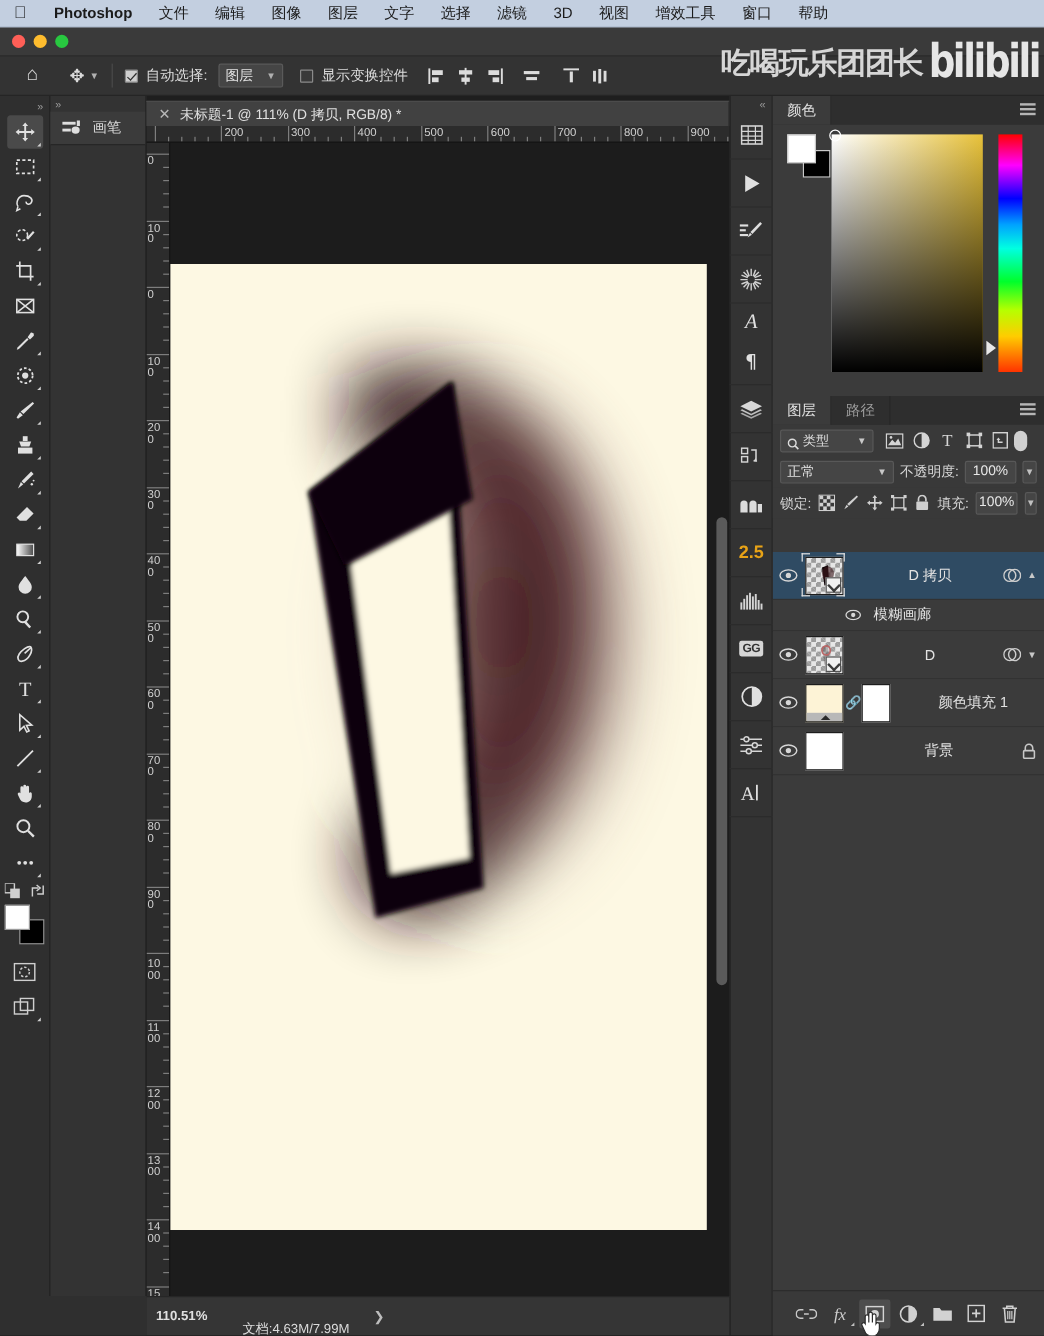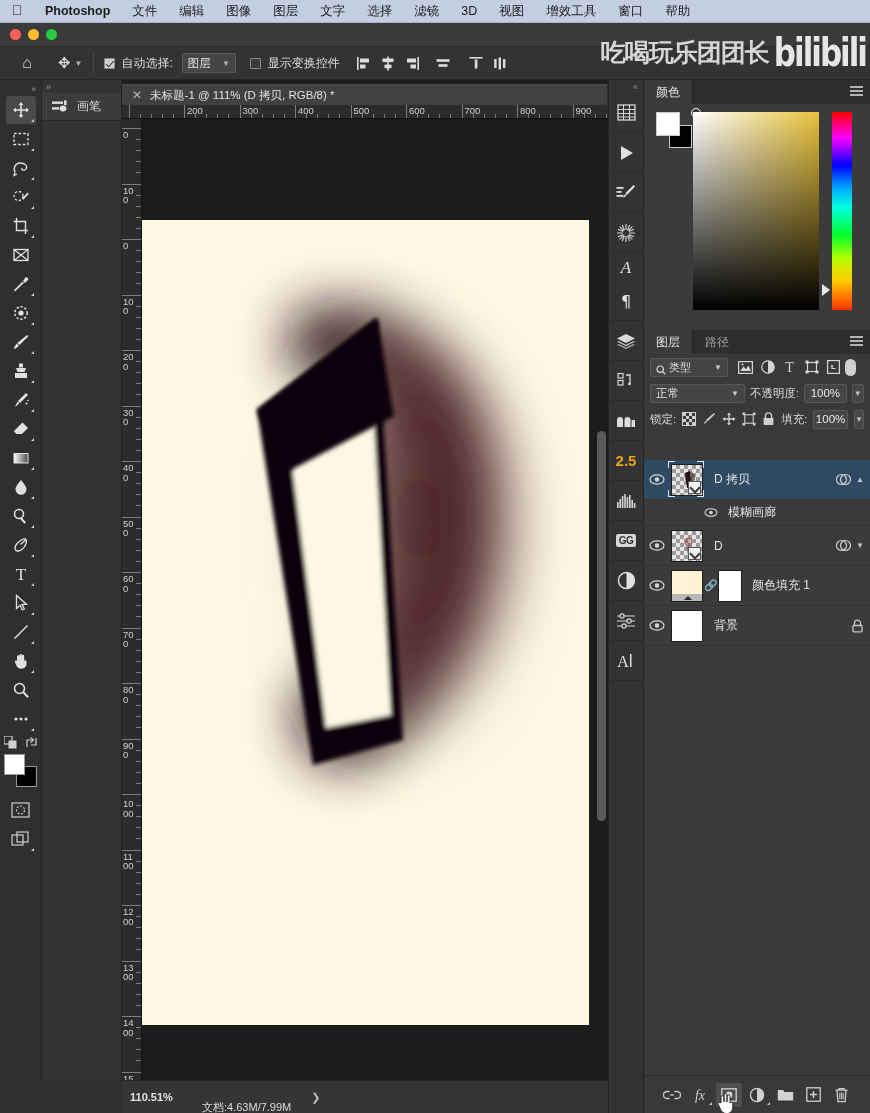--- a/index.html
+++ b/index.html
@@ -284,21 +284,21 @@
     z-index:2;
   }
   .smartframe{
     position:absolute; left:-2px; top:-2px; width:36px; height:36px; pointer-events:none;
   }
   .smartframe i{ position:absolute; width:7px; height:7px; border:1.5px solid #e4e4e4;}
   .smartframe i.a{ left:0; top:0; border-right:none; border-bottom:none;}
   .smartframe i.b{ right:0; top:0; border-left:none; border-bottom:none;}
   .smartframe i.c{ left:0; bottom:0; border-right:none; border-top:none;}
   .smartframe i.d{ right:0; bottom:0; border-left:none; border-top:none;}
-  .lname{ margin-left:10px; font-size:12px; color:#e2e2e2; flex:1; }
+  .lname{ margin-left:10px; font-size:12px; color:#e2e2e2; flex:1;text-align:center; }
   .lfx{ display:flex; align-items:center; gap:5px; padding-right:6px; color:#c8c8c8;}
   .subrow{ height:32px; display:flex; align-items:center; background:#3b3b3b; border-bottom:1px solid #323232;}
   .subrow .eye2{ width:26px; margin-left:30px; display:flex; align-items:center; justify-content:center; color:#d2d2d2;}
   .maskthumb{ width:24px; height:30px; background:#ffffff; border:1px solid #1d1d1d;}
   .subname{ margin-left:12px; font-size:12px; color:#e2e2e2;}
   .subrow2{ height:26px; display:flex; align-items:center; background:#3b3b3b; border-bottom:1px solid #323232;}
   .subrow2 .eye3{ width:22px; margin-left:56px; display:flex; align-items:center; justify-content:center; color:#d2d2d2;}
   .linkglyph{ width:14px; display:flex; align-items:center; justify-content:center; color:#c6c6c6; font-size:11px;}
 
   #layerfooter{

